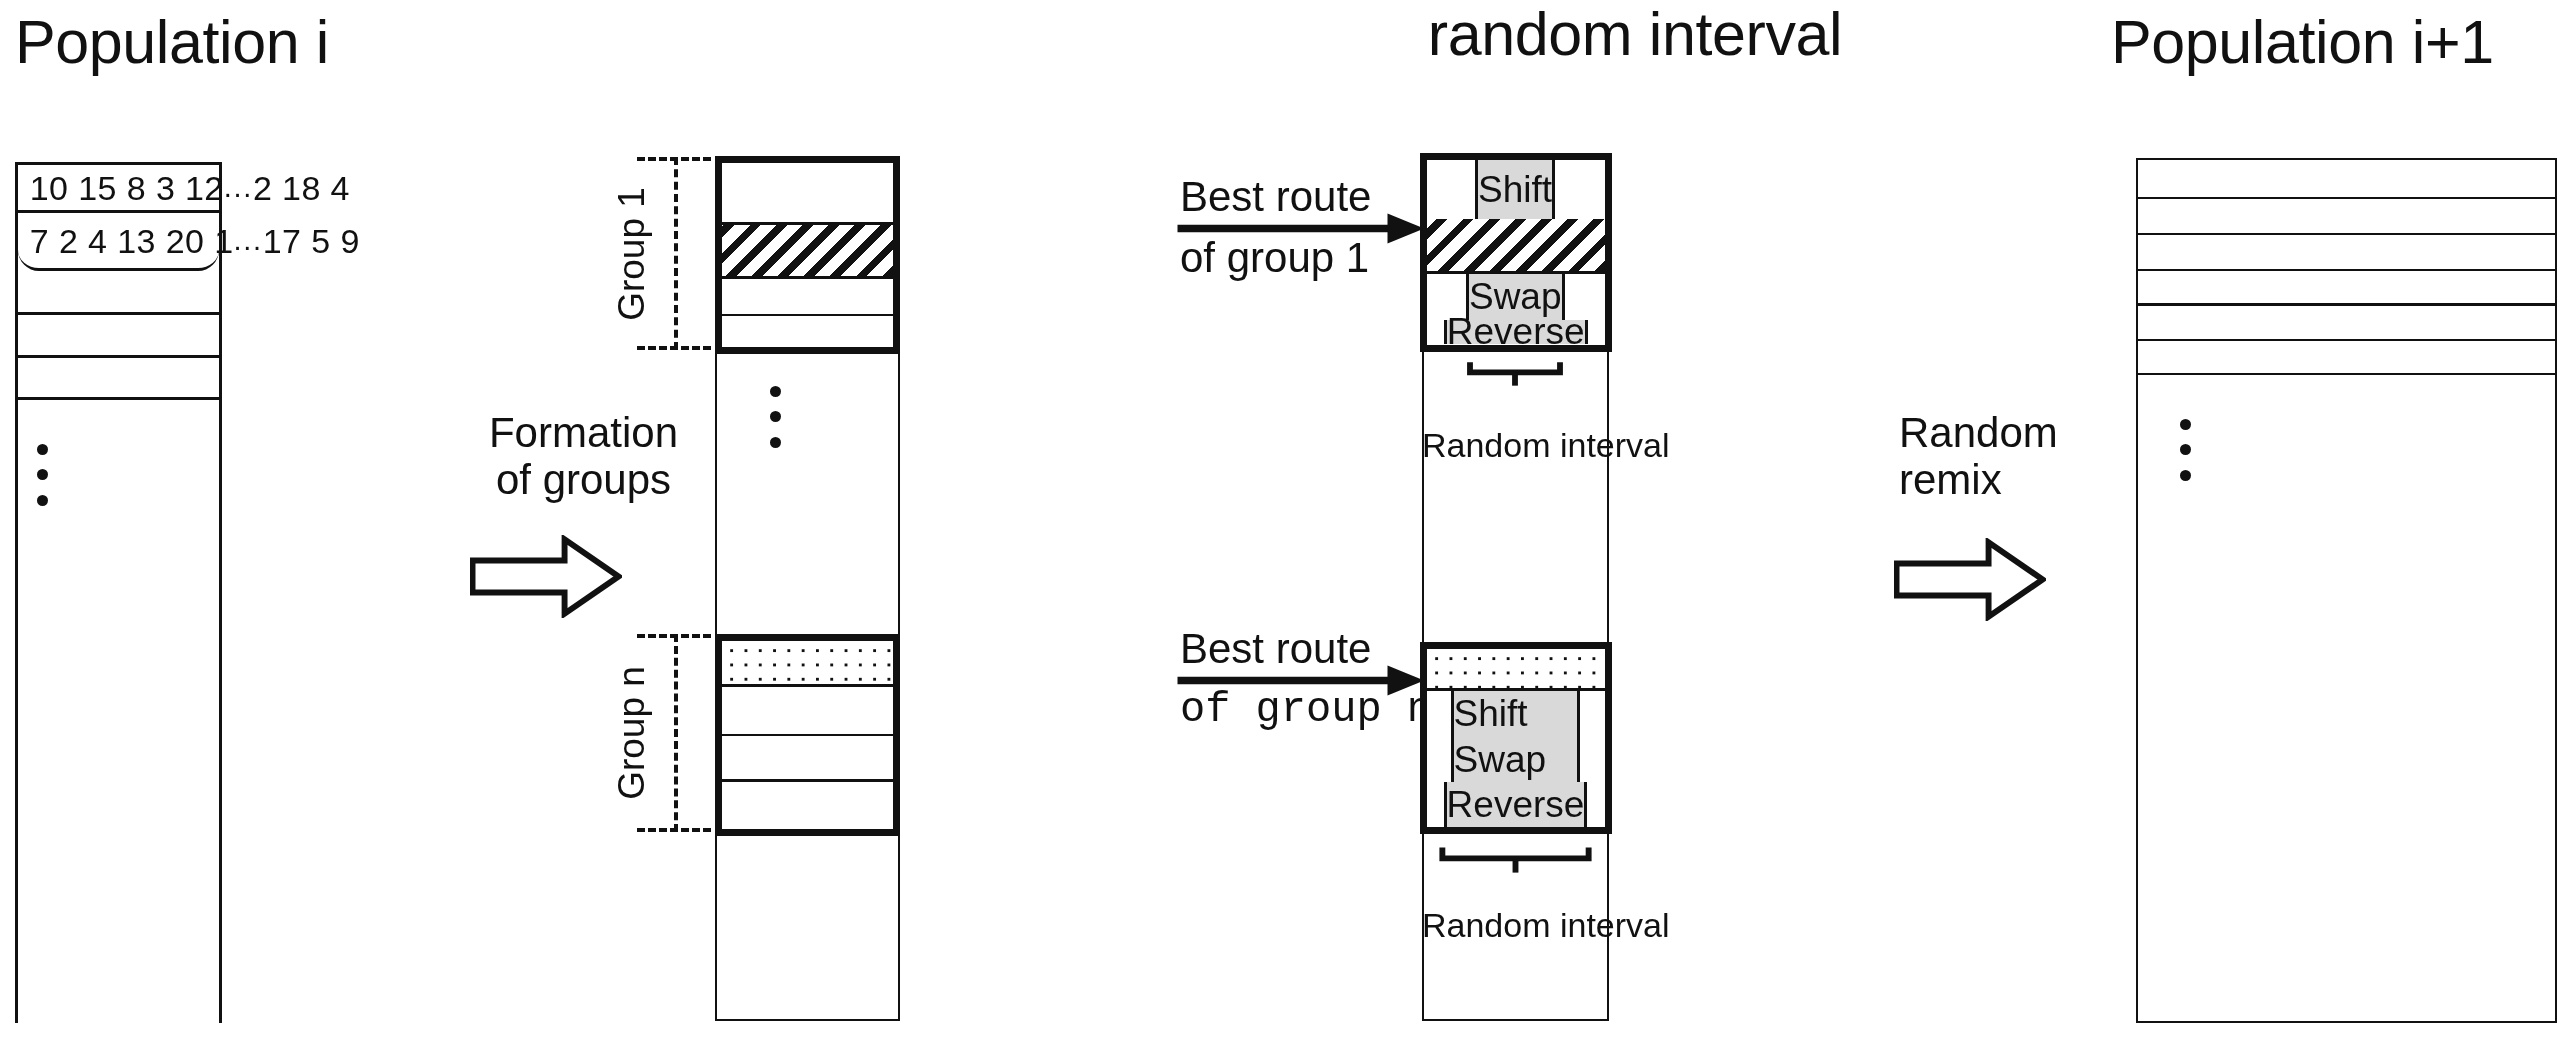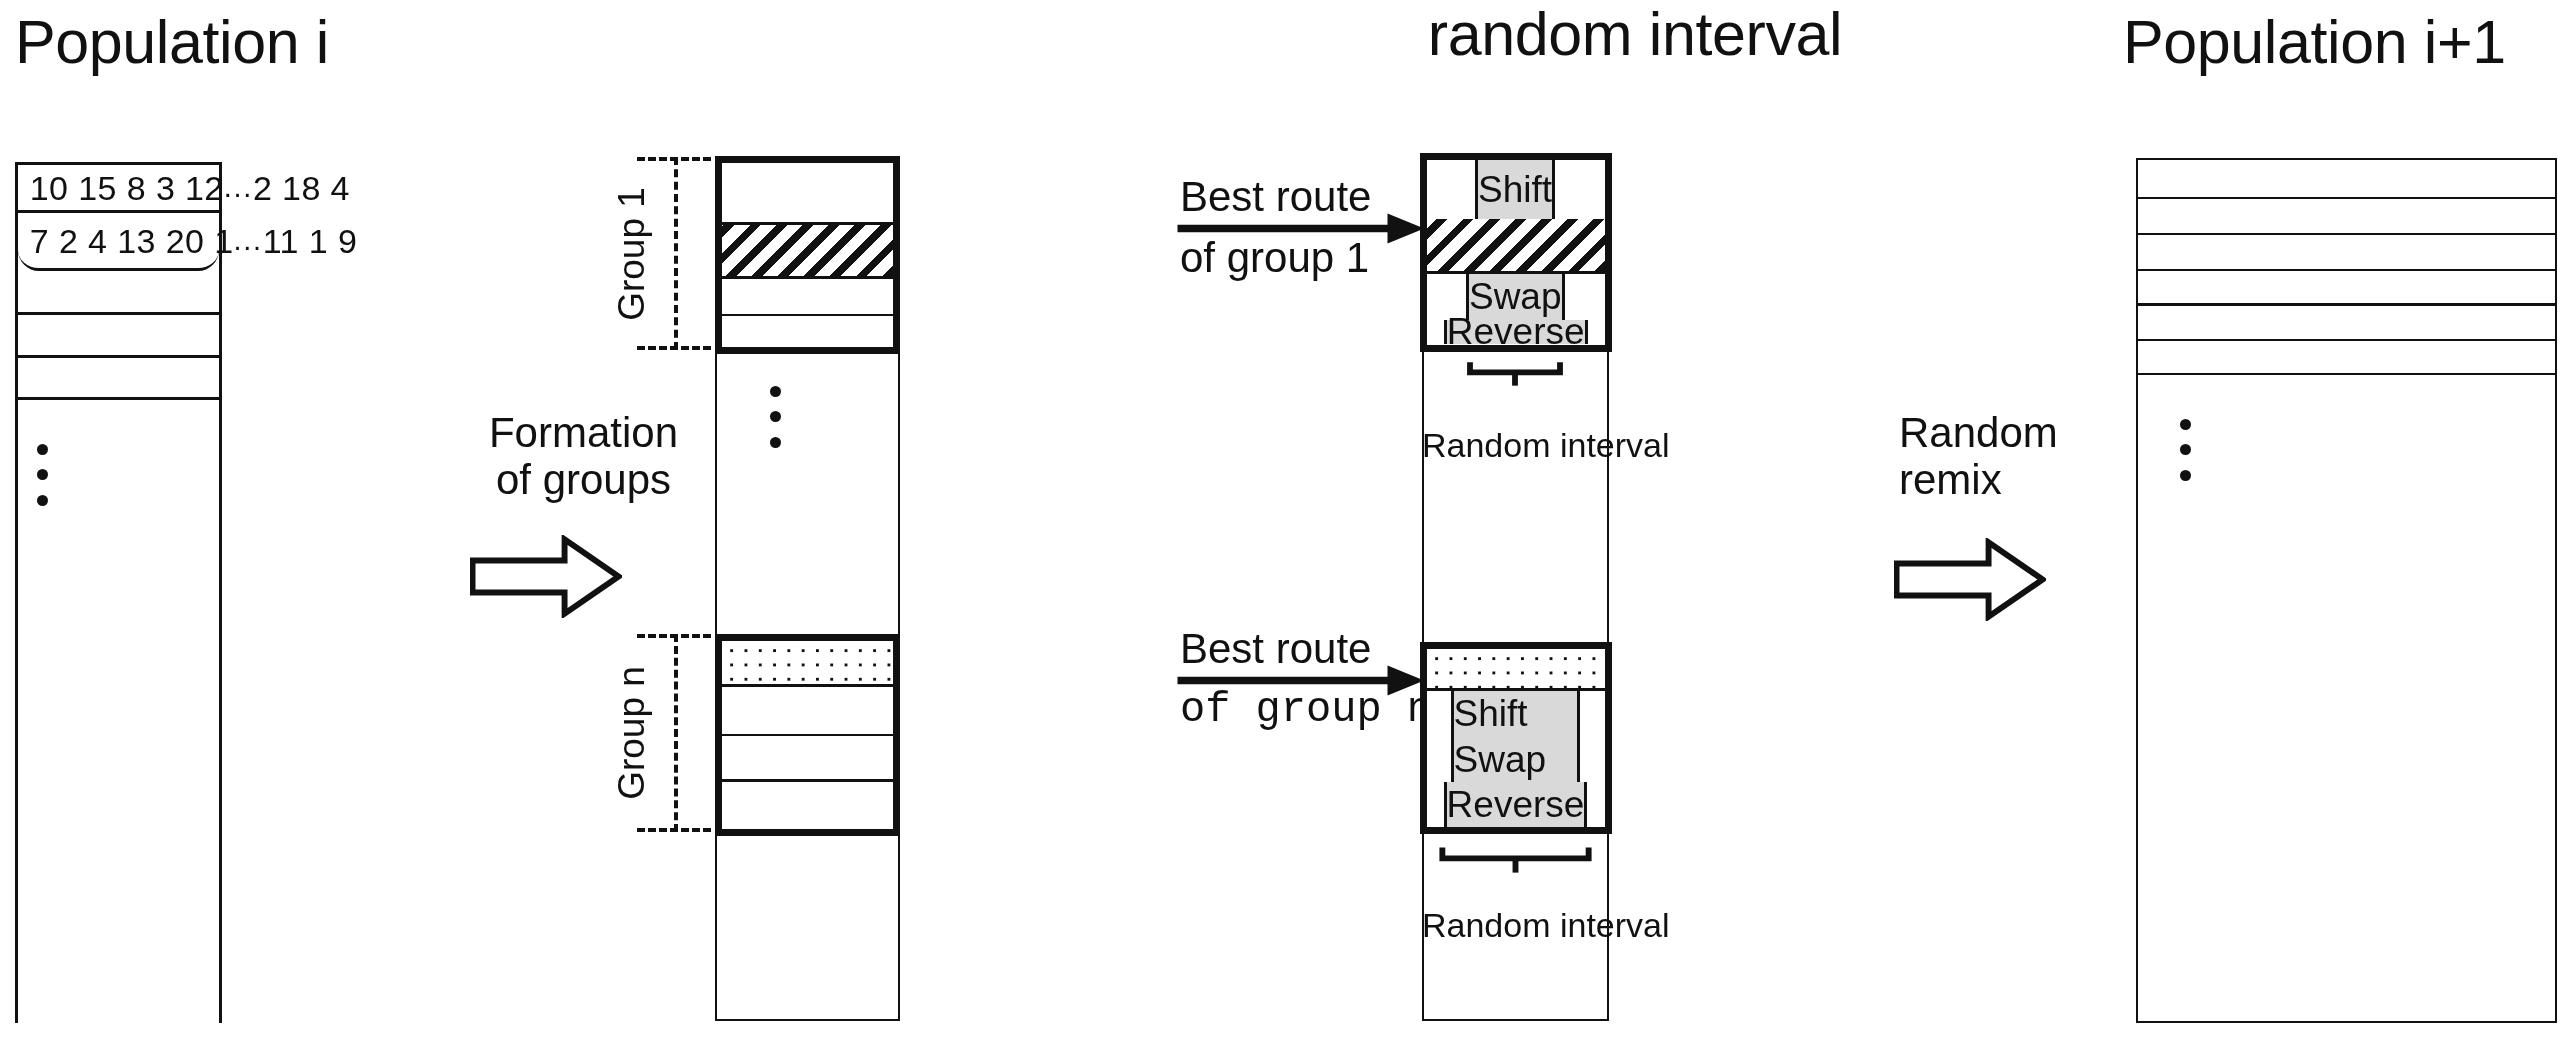--- a/index.html
+++ b/index.html
@@ -114,21 +114,21 @@
     <div class="chrom">
       <span class="left">10 15 8 3 12</span>
       <span class="dots">...</span>
       <span class="right">2 18 4</span>
     </div>
   </div>
   <div class="row" style="height:58px;border-radius:21px;">
     <div class="chrom">
       <span class="left">7 2 4 13 20 1</span>
       <span class="dots">...</span>
-      <span class="right">11 1 9</span>
+      <span class="right">17 5 9</span>
     </div>
   </div>
   <div class="row" style="height:44px;"></div>
   <div class="row" style="height:43px;"></div>
   <div class="row" style="height:42px;"></div>
   <div class="row none" style="height:624px;">
     <div class="vdots" style="left:19.4px;top:44px;">
       <i></i>
         <i></i>
         <i></i>
@@ -284,21 +284,21 @@
 <div class="brace-lbl" style="left:1422px;top:906px;width:187px;">Random interval</div>
 
 <div class="cap" style="left:1899px;top:409px;">
   <div>Random</div>
   <div>remix</div>
 </div>
 <svg class="hollow-arrow" style="left:1894px;top:538px;" width="152" height="83" viewBox="0 0 180 98">
   <path d="M3 30 L112 30 L112 5 L176 49 L112 93 L112 68 L3 68 Z" fill="#ffffff" stroke="#111111" stroke-width="7" stroke-linejoin="miter"></path>
 </svg>
 
-<div class="abs heading" style="left:2111px;top:10px;margin-left:12px;">Population i+1</div>
+<div class="abs heading" style="left:2111px;top:10px;">Population i+1</div>
 
 <div class="abs tablebox" style="left:2136px;top:158px;width:421px;height:865px;border-width:2.5px;">
   <div class="row thin" style="height:39px;"></div>
   <div class="row thin" style="height:36px;"></div>
   <div class="row thin" style="height:36px;"></div>
   <div class="row" style="height:35px;"></div>
   <div class="row thin" style="height:35px;"></div>
   <div class="row thin" style="height:34px;"></div>
   <div class="row none" style="height:645px;">
     <div class="vdots" style="left:42px;top:44px;">

